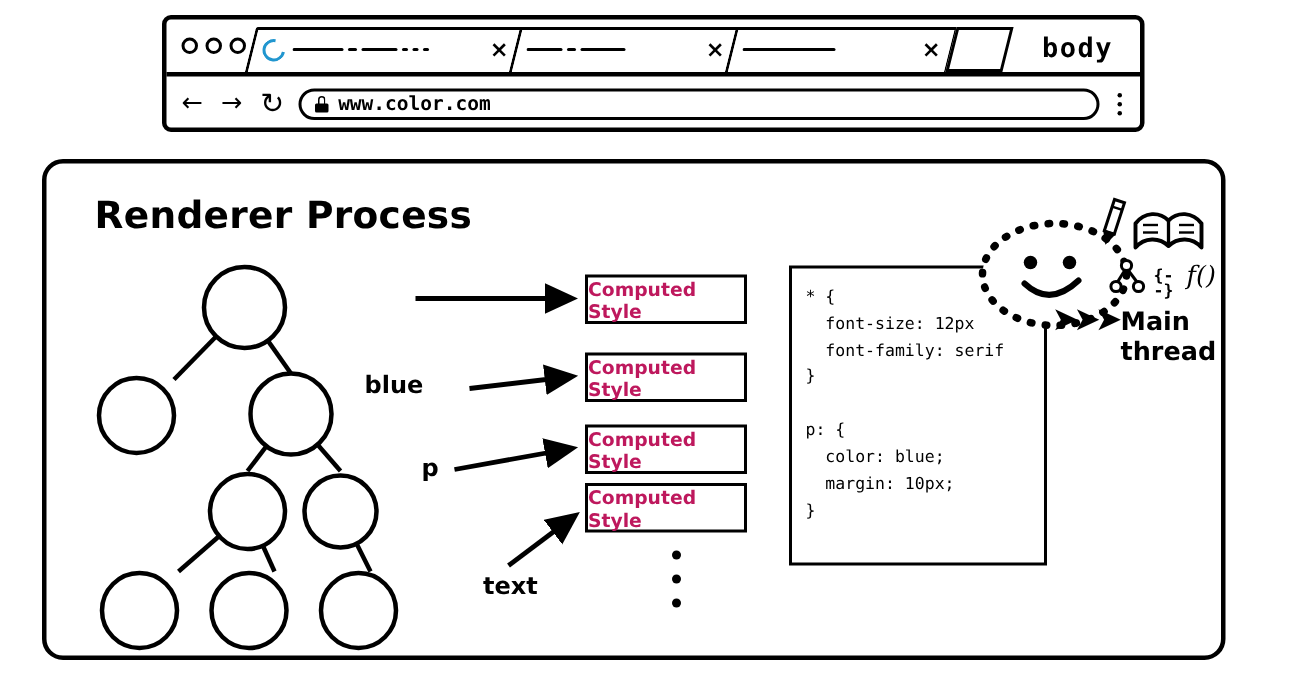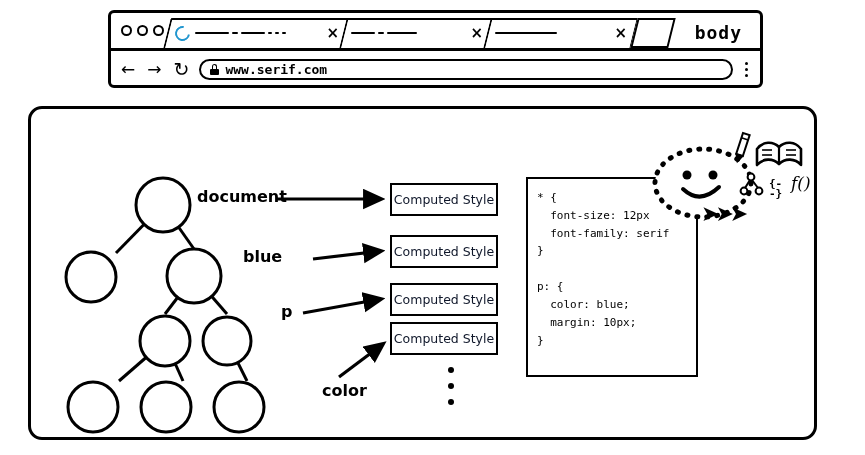--- a/index.html
+++ b/index.html
@@ -251,22 +251,22 @@
   .cs-box {
     position: absolute;
     width: 108px;
     height: 33px;
     border: 2.5px solid #000;
     box-sizing: border-box;
     display: flex;
     align-items: center;
     justify-content: center;
     font-size: 12.5px;
-    font-weight: normal;
-    color: #0f172a;
+    font-weight: bold;
+    color: #be185d;
     background: #fff;
   }
   #cs1 { left: 359px; top: 74px; }
   #cs2 { left: 359px; top: 126px; }
   #cs3 { left: 359px; top: 174px; }
   #cs4 { left: 359px; top: 213px; }
 
   #vdots {
     position: absolute;
     left: 417px;
@@ -377,32 +377,33 @@
 
     <div id="meow-label">body</div>
   </div>
 
   <div id="toolbar">
     <span class="nav-btn">←</span>
     <span class="nav-btn">→</span>
     <span class="nav-btn" id="reload-icon">↻</span>
     <div id="urlbar">
       <span id="lock-icon"></span>
-      <span id="url-text" title="Search or enter address">www.serif.com</span>
+      <span id="url-text" title="Search or enter address">www.color.com</span>
     </div>
     <span id="menu-dots">
         <i></i>
         <i></i>
         <i></i>
       </span>
   </div>
 </div>
 
 <div id="renderer-box">
 
+  <div id="renderer-title">Renderer Process</div>
 
   <svg id="dom-tree" width="240" height="270" viewBox="0 0 240 270">
     <g stroke="#000" stroke-width="3" fill="none">
       <line x1="102" y1="46" x2="55" y2="94"></line>
       <line x1="102" y1="46" x2="133" y2="90"></line>
       <line x1="133" y1="117" x2="104" y2="155"></line>
       <line x1="133" y1="117" x2="166" y2="155"></line>
       <line x1="104" y1="182" x2="58" y2="222"></line>
       <line x1="104" y1="182" x2="122" y2="222"></line>
       <line x1="166" y1="182" x2="186" y2="222"></line>
@@ -412,24 +413,23 @@
       <circle cx="30" cy="118" r="25"></circle>
       <circle cx="133" cy="117" r="27"></circle>
       <circle cx="104" cy="182" r="25"></circle>
       <circle cx="166" cy="182" r="24"></circle>
       <circle cx="32" cy="248" r="25"></circle>
       <circle cx="105" cy="248" r="25"></circle>
       <circle cx="178" cy="248" r="25"></circle>
     </g>
   </svg>
 
-  <div class="node-label" id="label-document">document</div>
   <div class="node-label" id="label-body">blue</div>
   <div class="node-label" id="label-p">p</div>
-  <div class="node-label" id="label-text">color</div>
+  <div class="node-label" id="label-text">text</div>
 
   <svg style="position:absolute; left:0; top:0; width:789px; height:334px; pointer-events:none;">
     <defs>
       <marker id="ah" markerWidth="7" markerHeight="7" refX="5.6" refY="3.2" orient="auto">
         <path d="M0,0 L7,3.2 L0,6.4 z" fill="#000"></path>
       </marker>
     </defs>
     <g stroke="#000" stroke-width="3.2" fill="none" marker-end="url(#ah)">
       <line x1="246" y1="90" x2="350" y2="90"></line>
       <line x1="282" y1="150" x2="350" y2="142"></line>
@@ -495,13 +495,14 @@
       <text x="0" y="10" font-family="DejaVu Sans Mono, monospace" font-size="11" font-weight="bold" fill="#000">{-</text>
       <text x="0" y="20" font-family="DejaVu Sans Mono, monospace" font-size="11" font-weight="bold" fill="#000">-}</text>
     </g>
 
     <g transform="translate(148,48)">
       <text x="0" y="14" font-family="DejaVu Serif, serif" font-style="italic" font-size="17" fill="#000">f()</text>
     </g>
   </svg>
 
   <div id="chevrons">➤➤➤</div>
+  <div id="main-thread-label">Main thread</div>
 </div>
 
 </body></html>

